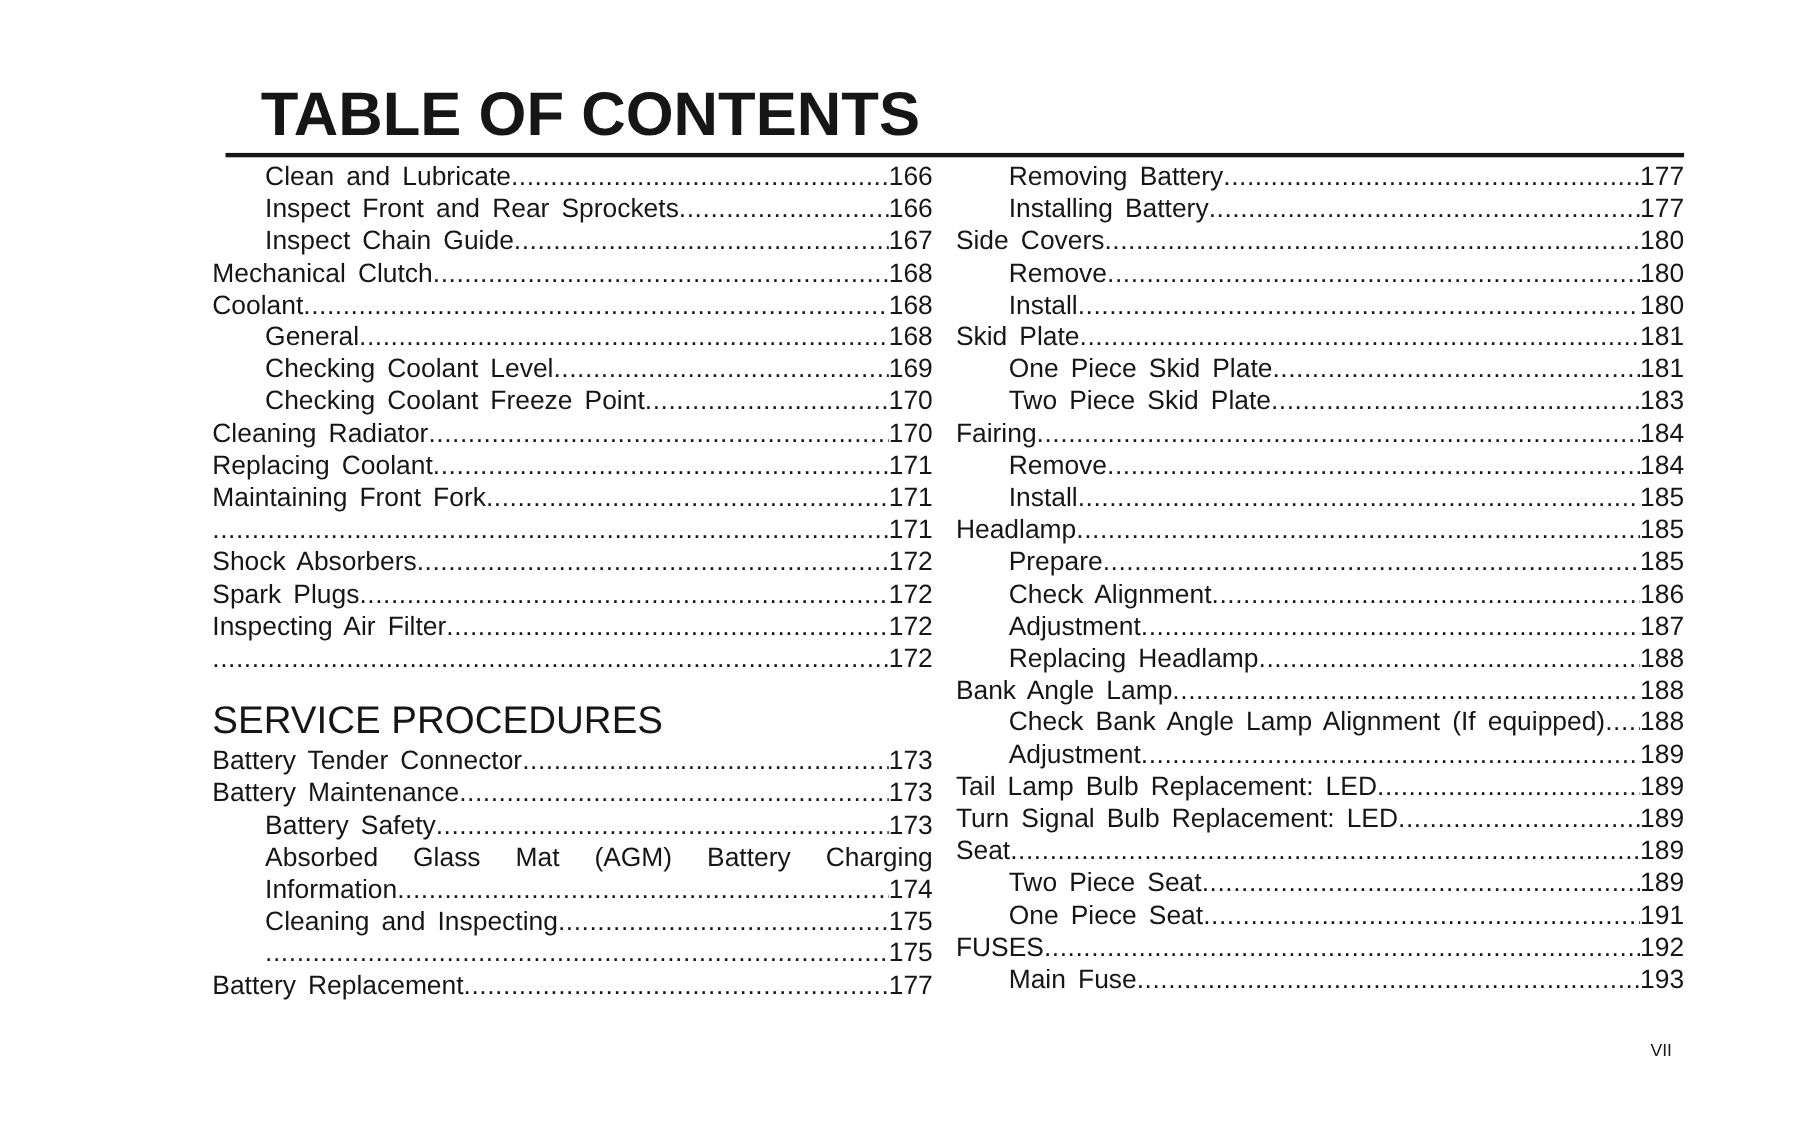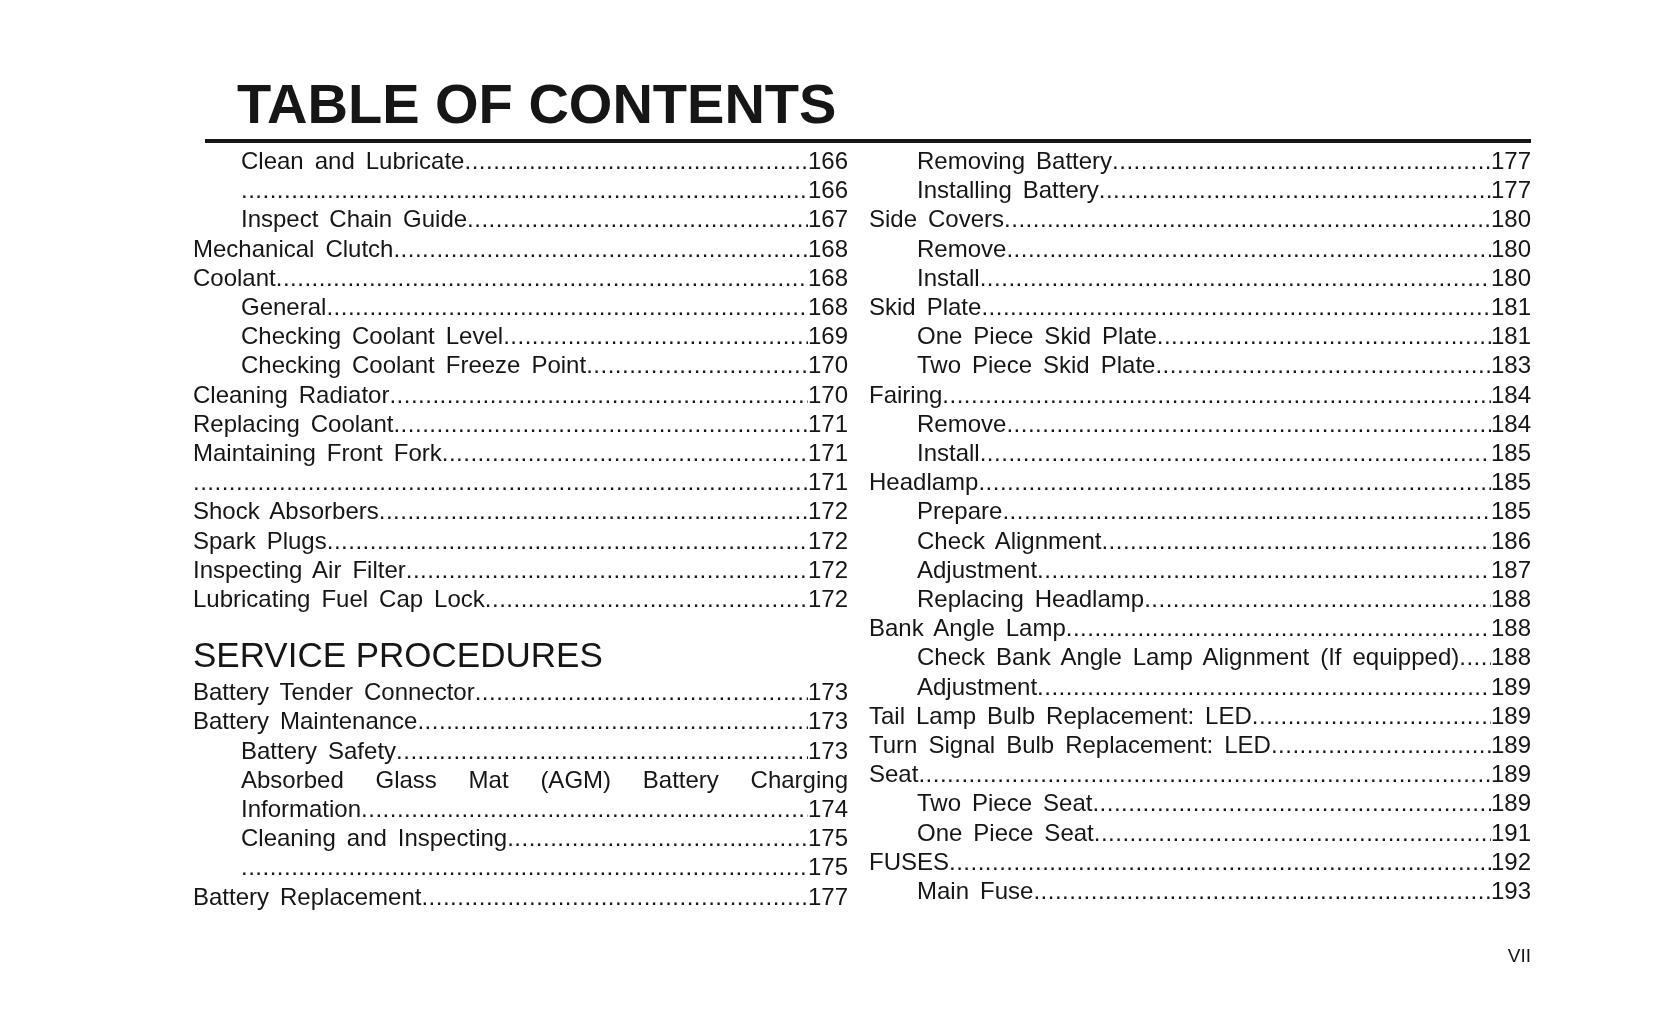--- a/index.html
+++ b/index.html
@@ -64,39 +64,40 @@
   }
   .section-header {
     font-size: 35px;
     line-height: 40px;
     font-weight: 400;
     margin: 22px 0 2px 0;
   }
   .folio {
     position: absolute;
     top: 941px;
-    right: 122px;
-    font-size: 19px;
+    right: 133px;
+    font-size: 16px;
     line-height: 29px;
   }
 </style>
 </head>
 <body>
 
 <h1 class="title">TABLE OF CONTENTS</h1>
 <div class="rule"></div>
 
 <div class="columns">
   <div class="col-left" id="col-left">
       <div class="toc-row indent1">
         <span class="toc-label">Clean and Lubricate</span>
         <span class="toc-dots">........................................................................................................................................................................................................</span>
         <span class="toc-page">166</span>
       </div>
       <div class="toc-row indent1">
+        <span class="toc-label">Inspect Front and Rear Sprockets</span>
         <span class="toc-dots">........................................................................................................................................................................................................</span>
         <span class="toc-page">166</span>
       </div>
       <div class="toc-row indent1">
         <span class="toc-label">Inspect Chain Guide</span>
         <span class="toc-dots">........................................................................................................................................................................................................</span>
         <span class="toc-page">167</span>
       </div>
       <div class="toc-row">
         <span class="toc-label">Mechanical Clutch</span>
@@ -151,21 +152,20 @@
         <span class="toc-label">Spark Plugs</span>
         <span class="toc-dots">........................................................................................................................................................................................................</span>
         <span class="toc-page">172</span>
       </div>
       <div class="toc-row">
         <span class="toc-label">Inspecting Air Filter</span>
         <span class="toc-dots">........................................................................................................................................................................................................</span>
         <span class="toc-page">172</span>
       </div>
       <div class="toc-row">
-        <span class="toc-label">Lubricating Fuel Cap Lock</span>
         <span class="toc-dots">........................................................................................................................................................................................................</span>
         <span class="toc-page">172</span>
       </div>
       <h2 class="section-header">SERVICE PROCEDURES</h2>
       <div class="toc-row">
         <span class="toc-label">Battery Tender Connector</span>
         <span class="toc-dots">........................................................................................................................................................................................................</span>
         <span class="toc-page">173</span>
       </div>
       <div class="toc-row">

